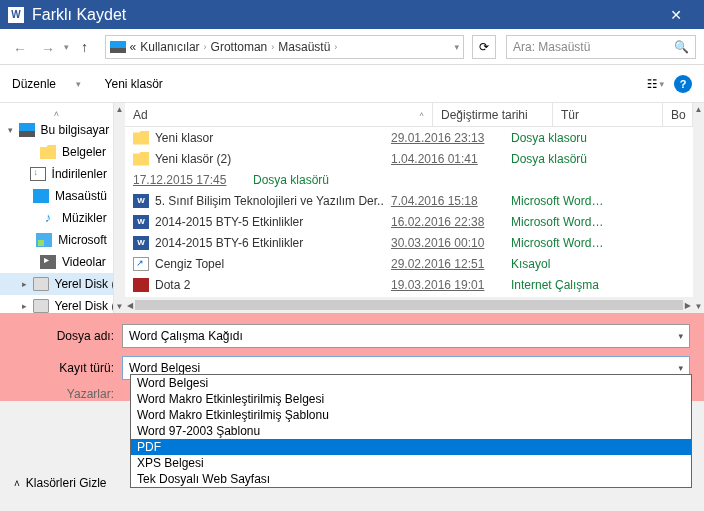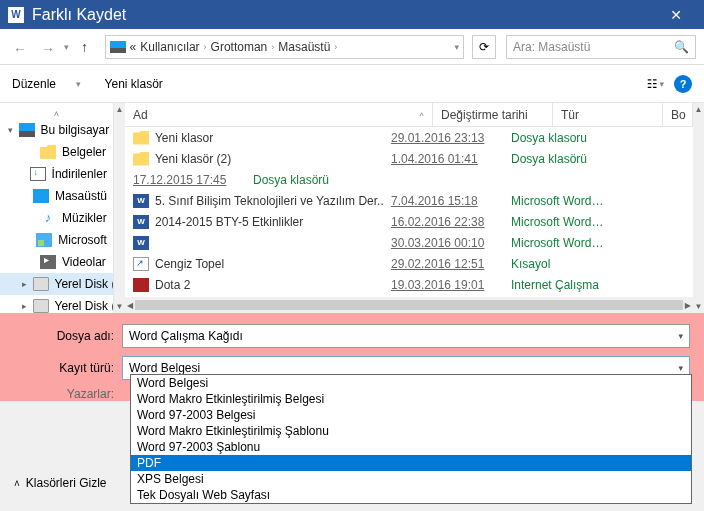--- a/index.html
+++ b/index.html
@@ -245,20 +245,21 @@
           <div class="cell cn">
             <span class="f-icon fi-word">W</span>
             <span>2014-2015 BTY-5 Etkinlikler</span>
           </div>
           <div class="cell cd">16.02.2016 22:38</div>
           <div class="cell ct">Microsoft Word B...</div>
         </div>
         <div class="fl-row">
           <div class="cell cn">
             <span class="f-icon fi-word">W</span>
+            <span>2014-2015 BTY-6 Etkinlikler</span>
           </div>
           <div class="cell cd">30.03.2016 00:10</div>
           <div class="cell ct">Microsoft Word B...</div>
         </div>
         <div class="fl-row">
           <div class="cell cn">
             <span class="f-icon fi-link"></span>
             <span>Cengiz Topel</span>
           </div>
           <div class="cell cd">29.02.2016 12:51</div>
@@ -302,21 +303,20 @@
     </div>
   </div>
   <div class="meta-row">
     <div class="lbl">Yazarlar:</div>
   </div>
 </div>
 
 <div class="dropdown" id="ft-dropdown">
     <div class="opt">Word Belgesi</div>
     <div class="opt">Word Makro Etkinleştirilmiş Belgesi</div>
-    <div class="opt">Word 97-2003 Belgesi</div>
     <div class="opt">Word Makro Etkinleştirilmiş Şablonu</div>
     <div class="opt">Word 97-2003 Şablonu</div>
     <div class="opt sel">PDF</div>
     <div class="opt">XPS Belgesi</div>
     <div class="opt">Tek Dosyalı Web Sayfası</div>
   </div>
 
 <div class="hide-folders">
   <span class="chev">˄</span>
   <span>Klasörleri Gizle</span>

